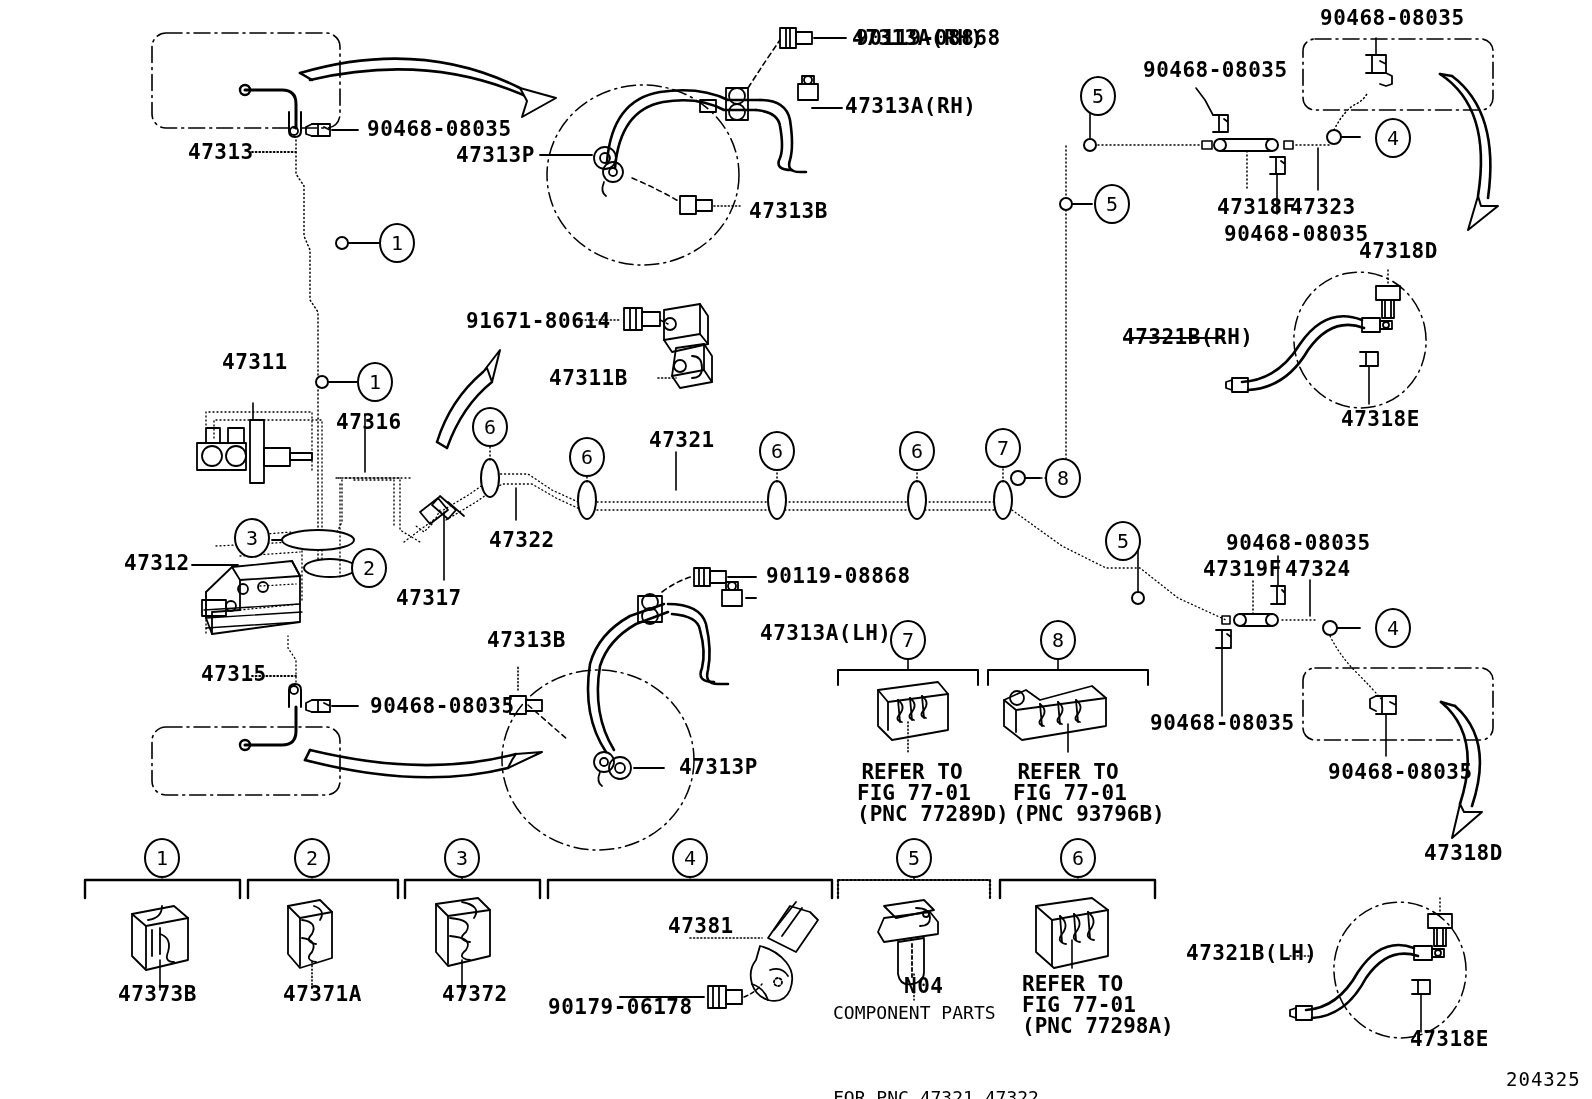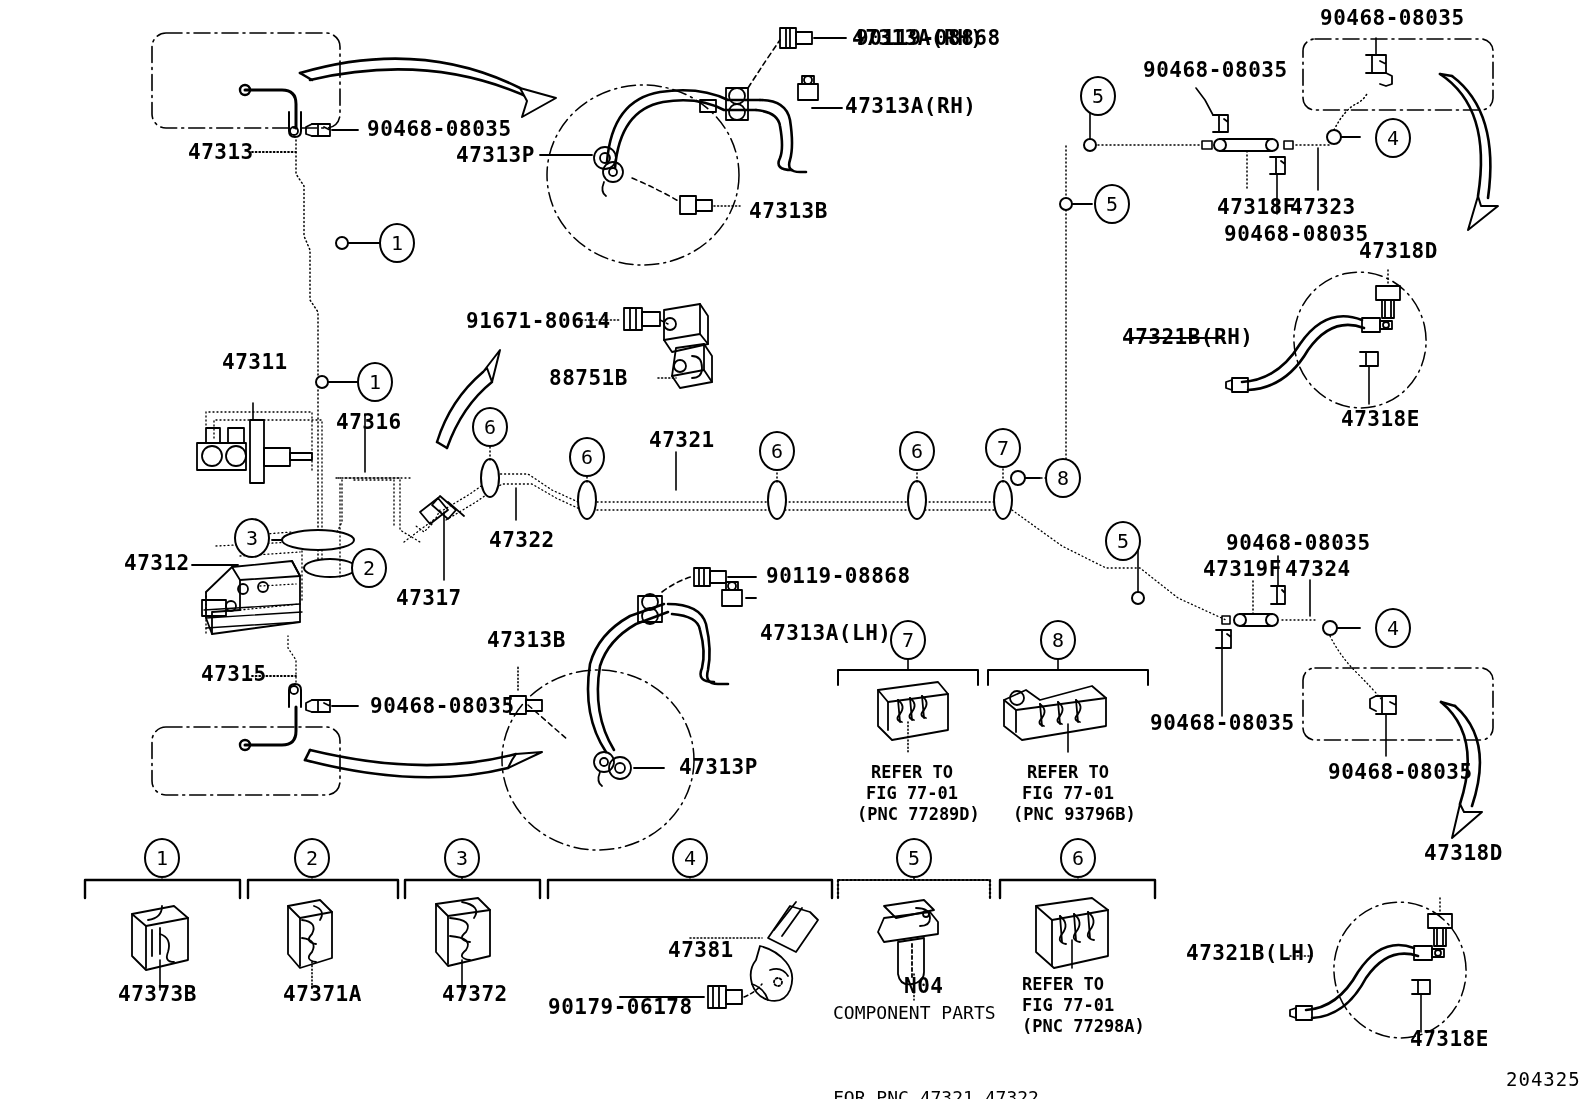--- a/index.html
+++ b/index.html
@@ -14,21 +14,21 @@
   .lbl{
     position:absolute;
     font-family:"DejaVu Sans Mono","Liberation Mono",monospace;
     font-weight:bold;
     color:#000;
     white-space:nowrap;
     letter-spacing:0.5px;
     line-height:1;
   }
   .pn{font-size:21px;}
-  .refer{font-size:17px;letter-spacing:0px;line-height:21px;text-align:center;}
+  .refer{font-size:21px;letter-spacing:0px;line-height:21px;text-align:center;}
   .note{font-size:18px;font-weight:normal;letter-spacing:0px;}
   .figid{font-size:19px;font-weight:normal;letter-spacing:1px;}
   .cnum{
     position:absolute;
     font-family:"DejaVu Sans Mono","Liberation Mono",monospace;
     font-size:20px;
     color:#000;
     display:flex;align-items:center;justify-content:center;
     width:36px;height:40px;
     border:2px solid #000;border-radius:50%;
@@ -609,21 +609,21 @@
   <div class="lbl pn" style="left:1320px;top:8px;">90468-08035</div>
   <div class="lbl pn" style="left:1143px;top:60px;">90468-08035</div>
   <div class="lbl pn" style="left:1201px;top:197px;margin-left:16px;">47318F</div>
   <div class="lbl pn" style="left:1290px;top:197px;">47323</div>
   <div class="lbl pn" style="left:1224px;top:224px;">90468-08035</div>
   <div class="lbl pn" style="left:1359px;top:241px;">47318D</div>
   <div class="lbl pn" style="left:1122px;top:327px;">47321B(RH)</div>
   <div class="lbl pn" style="left:1341px;top:409px;">47318E</div>
 
   <div class="lbl pn" style="left:466px;top:311px;">91671-80614</div>
-  <div class="lbl pn" style="left:549px;top:368px;">88751B</div>
+  <div class="lbl pn" style="left:549px;top:368px;">47311B</div>
 
   <div class="lbl pn" style="left:222px;top:352px;">47311</div>
   <div class="lbl pn" style="left:336px;top:412px;">47316</div>
   <div class="lbl pn" style="left:124px;top:553px;">47312</div>
   <div class="lbl pn" style="left:396px;top:588px;">47317</div>
   <div class="lbl pn" style="left:489px;top:530px;">47322</div>
   <div class="lbl pn" style="left:649px;top:430px;">47321</div>
   <div class="lbl pn" style="left:201px;top:664px;">47315</div>
   <div class="lbl pn" style="left:370px;top:696px;">90468-08035</div>
 
@@ -648,21 +648,21 @@
   </div>
   <div class="lbl refer" style="left:1013px;top:762px;width:110px;">
     <div>REFER TO</div>
     <div>FIG 77-01</div>
     <div>(PNC 93796B)</div>
   </div>
 
   <div class="lbl pn" style="left:118px;top:984px;">47373B</div>
   <div class="lbl pn" style="left:283px;top:984px;">47371A</div>
   <div class="lbl pn" style="left:442px;top:984px;">47372</div>
-  <div class="lbl pn" style="left:668px;top:940px;">47381</div>
+  <div class="lbl pn" style="left:668px;top:916px;">47381</div>
   <div class="lbl pn" style="left:548px;top:997px;">90179-06178</div>
 
   <div class="lbl pn" style="left:904px;top:976px;">N04</div>
   <div class="lbl note" style="left:833px;top:1004px;">COMPONENT PARTS</div>
   <div class="lbl note" style="left:833px;top:1089px;">FOR PNC 47321,47322</div>
 
   <div class="lbl refer" style="left:1022px;top:974px;width:140px;text-align:left;">
     <div>REFER TO</div>
     <div>FIG 77-01</div>
     <div>(PNC 77298A)</div>

